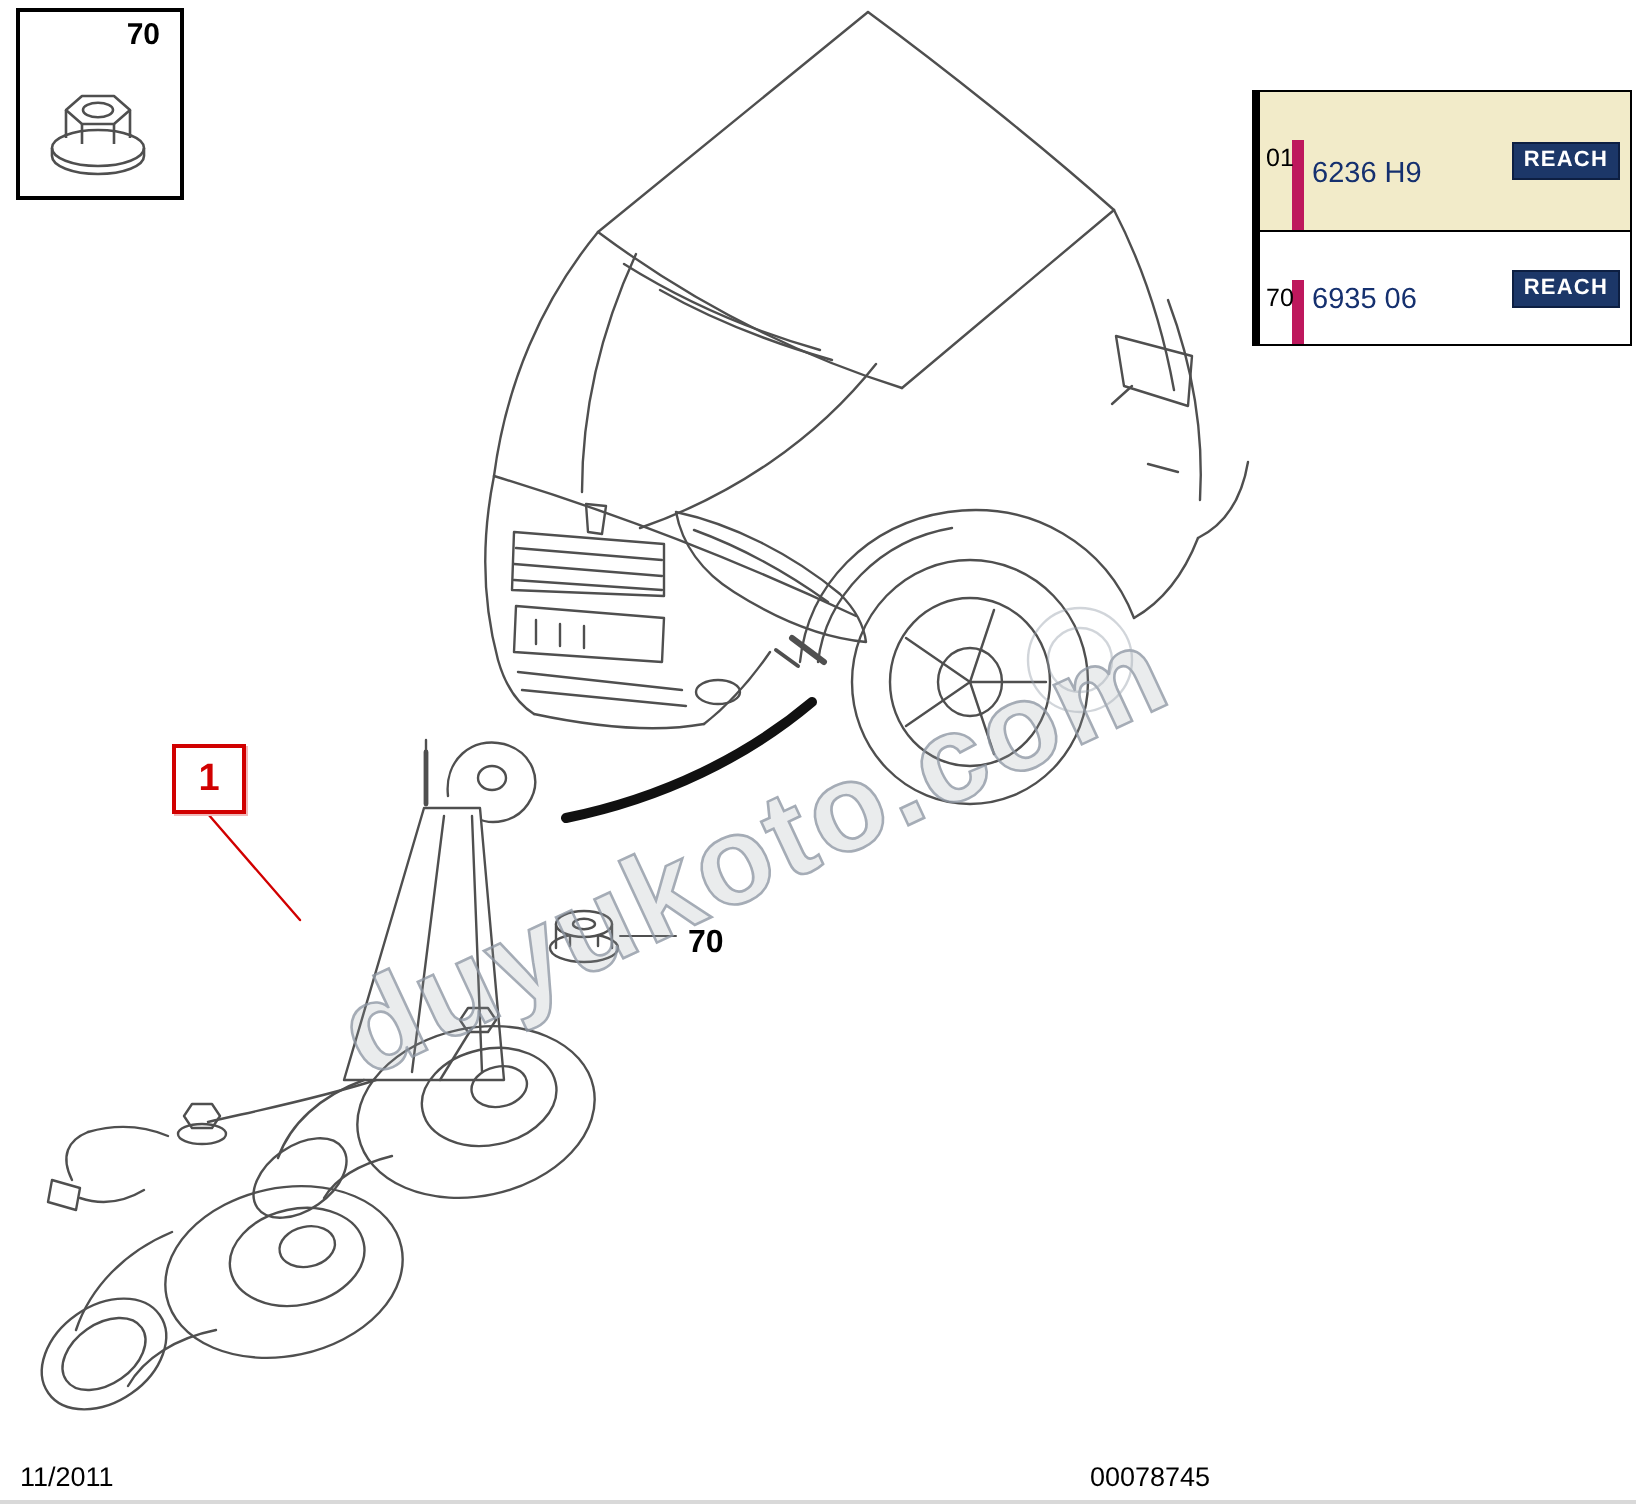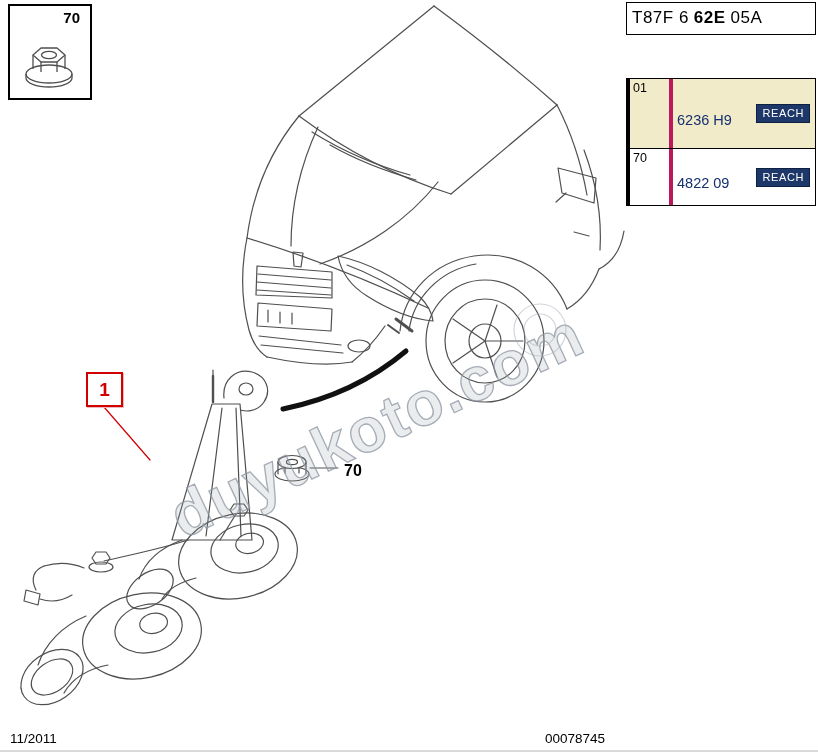--- a/index.html
+++ b/index.html
@@ -16,25 +16,25 @@
 
   
   .panel { position:absolute; left:626px; top:2px; width:190px; }
   .panel-title { border:1px solid #000; font-size:17px; padding:5px 4px 6px 5px;
     letter-spacing:.5px; white-space:nowrap; background:#fff; }
   .panel-title b { margin:0 5px; font-weight:bold; }
   .parts-table { margin-top:43px; border:1px solid #000; border-left:4px solid #000; background:#fff; }
   .part-row { display:flex; min-height:56px; border-bottom:1px solid #000; background:#fff; }
   .part-row:last-child { border-bottom:none; }
   .part-row.hl { background:#f2ebc9; min-height:70px; }
-  .idx { width:43px; font-size:12.5px; padding:2px 0 0 3px; border-right:4px solid #be185d; }
+  .idx { width:22px; font-size:12.5px; padding:2px 0 0 3px; border-right:6px solid #be185d;margin-top:24px; }
   .row-main { flex:1; display:flex; align-items:center; justify-content:space-between;
     padding:0 5px 0 4px; }
   .part-no { font-size:14.5px; color:#15306f; cursor:pointer;margin-top:12px; }
-  .reach { background:#1c3768; color:#fff; font-size:11px; font-weight:normal;
+  .reach { background:#1c3768; color:#fff; font-size:11px; font-weight:bold;
     padding:2px 5px 3px 5px; letter-spacing:.6px; border:1px solid #0d1f42; cursor:pointer; }
 
   
   .callout-1 { position:absolute; left:86px; top:372px; width:37px; height:35px;
     border:2px solid #d10000; color:#d10000; font-weight:bold; font-size:19px;
     display:flex; align-items:center; justify-content:center; background:#fff;
     box-shadow:1px 1px 0 #f0b9b9; }
 
   
   .footer-date { position:absolute; left:10px; bottom:6px; font-weight:normal; font-size:13.5px; }
@@ -193,34 +193,33 @@
       <path d="M20 31 L28 24 L44 24 L52 31 L44 38 L28 38 Z" fill="#fff"></path>
       <path d="M20 31 L20 45 M52 31 L52 45 M28 38 L28 48 M44 38 L44 48"></path>
       <ellipse cx="36" cy="31" rx="7.5" ry="3.6"></ellipse>
     </g>
   </svg>
 </div>
 
 <div class="callout-1">1</div>
 
 <div class="panel">
-  <div class="panel-title"><span>T87F 6</span><b>62E</b><span>05A</span></div>
 
   <div class="parts-table">
     <div class="part-row hl">
       <div class="idx">01</div>
       <div class="row-main">
         <span class="part-no">6236 H9</span>
         <span class="reach">REACH</span>
       </div>
     </div>
     <div class="part-row">
       <div class="idx">70</div>
       <div class="row-main">
-        <span class="part-no">4822 09</span>
+        <span class="part-no">6935 06</span>
         <span class="reach">REACH</span>
       </div>
     </div>
   </div>
 </div>
 
 <div class="footer-date">11/2011</div>
 <div class="footer-num">00078745</div>
 <div class="bottom-line"></div>
 

